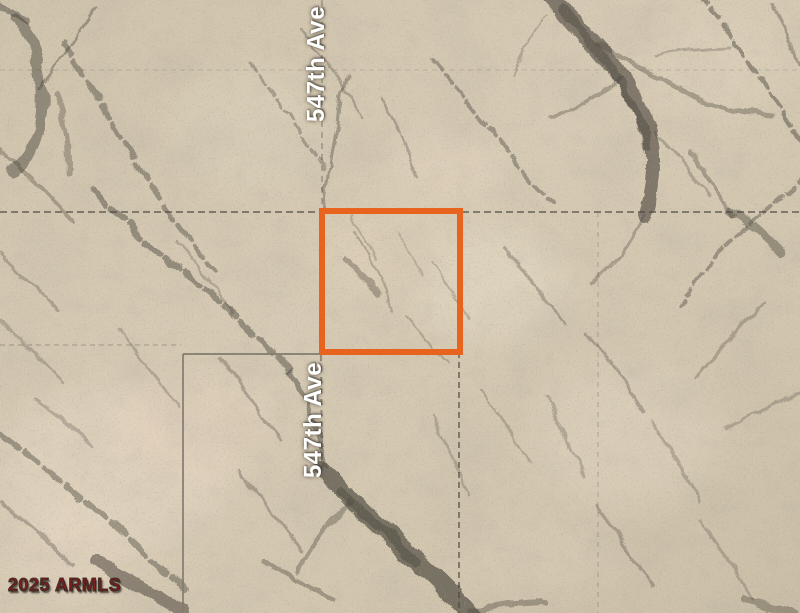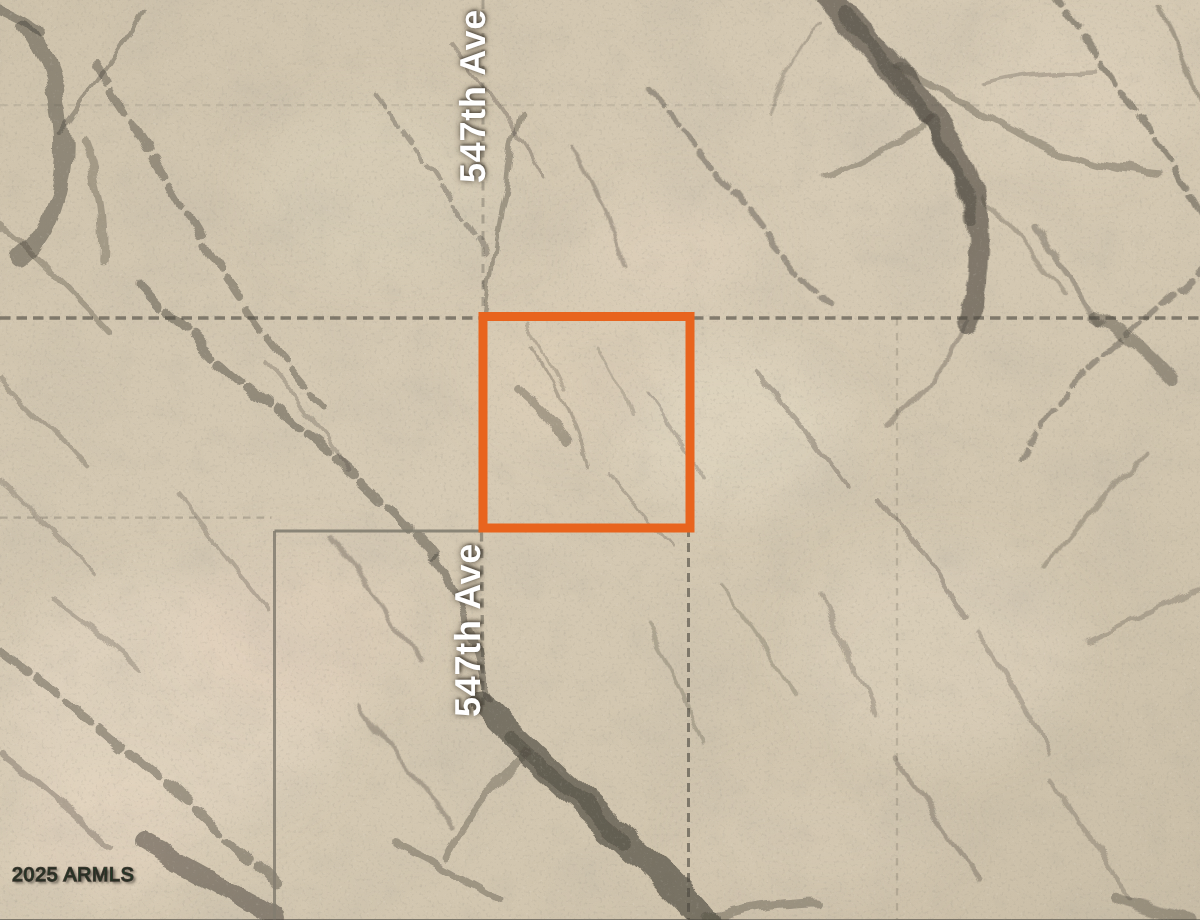--- a/index.html
+++ b/index.html
@@ -13,22 +13,22 @@
     position:absolute;white-space:nowrap;
     font-weight:700;font-size:24px;color:#ffffff;
     transform:translate(-50%,-50%) rotate(-90deg);
     text-shadow:0 0 4px rgba(70,62,50,.85), 1px 1px 2px rgba(60,54,44,.7);
     letter-spacing:0.5px;
   }
   .road-label.top{left:316px;top:64px;}
   .road-label.mid{left:313px;top:420px;}
   .watermark{
     position:absolute;left:8px;top:575px;
-    font-weight:400;font-size:13px;letter-spacing:0.5px;
-    color:#14532d;
+    font-weight:700;font-size:18px;letter-spacing:0.5px;
+    color:#7f1d1d;
     -webkit-text-stroke:1px rgba(45,40,34,.85);
     text-shadow:1.5px 1.5px 2px rgba(30,27,22,.8);
   }
 </style>
 </head>
 <body>
 
 <div class="stage">
 
   <svg width="800" height="613" viewBox="0 0 800 613">

